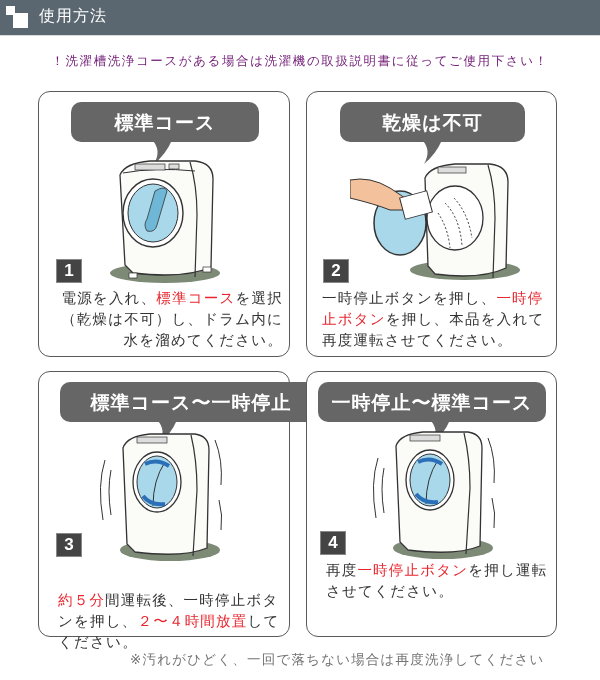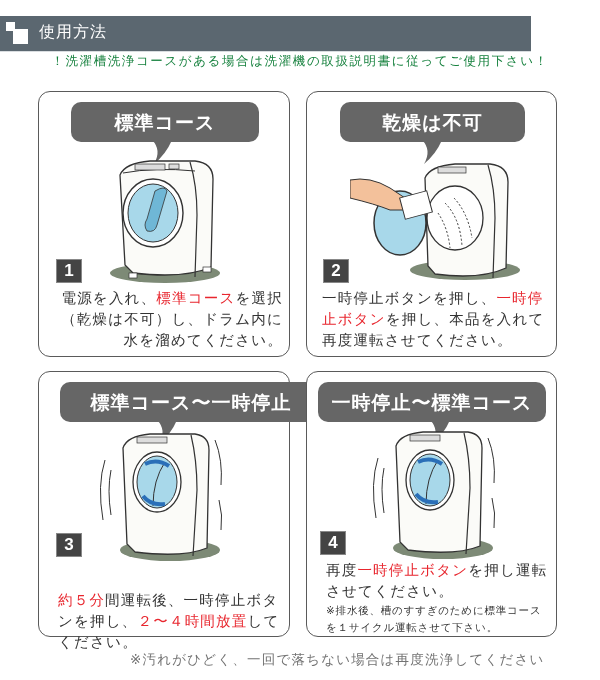--- a/index.html
+++ b/index.html
@@ -1,25 +1,25 @@
 <!DOCTYPE html>
 <html><head>
 <meta charset="utf-8">
 <style>
   html, body { margin:0; padding:0; }
   body { width:600px; height:680px; background:#ffffff; position:relative; overflow:hidden;
          font-family:"DejaVu Sans", "Liberation Sans", sans-serif; }
-  .header { position:absolute; left:0; top:16px; width:531px; height:35px; background:#5b6770;
+  .header { position:absolute; left:0; top:0; width:600px; height:35px; background:#5b6770;
             border-bottom:1px solid #d9dde0; }
   .header .logo { position:absolute; left:6px; top:6px; width:24px; height:24px; }
   .header .logo .sq1 { position:absolute; left:0; top:0; width:9px; height:9px; background:#fff; }
   .header .logo .sq2 { position:absolute; left:7px; top:7px; width:15px; height:15px; background:#fff; }
   .header .title { position:absolute; left:39px; top:6px; font-size:16px; color:#ffffff; letter-spacing:1px; }
   .notice { position:absolute; left:0; top:53px; width:600px; text-align:center; font-size:12.5px;
-            color:#15803d; letter-spacing:1.6px; }
+            color:#701a75; letter-spacing:1.6px; }
   .panel { position:absolute; border:1.5px solid #5a5a5a; border-radius:12px; background:#fff; box-sizing:border-box; }
   .bubble { position:absolute; background:#666666; border-radius:10px; color:#fff; font-weight:bold;
             text-align:center; font-size:19px; line-height:40px; height:40px; letter-spacing:1px; }
   .stepnum { position:absolute; width:24px; height:22px; background:#444; border:1px solid #888; color:#fff;
              font-weight:bold; font-size:17px; line-height:22px; text-align:center; font-family:"Liberation Sans", sans-serif; }
   .desc { position:absolute; font-size:14.5px; color:#333; line-height:21px; letter-spacing:1.2px; }
   .desc .red { color:#e8262e; }
   .note { font-size:10.5px; line-height:17px; letter-spacing:0.8px; color:#333; }
   .footer { position:absolute; left:130px; top:651px; font-size:13.5px; color:#737373; letter-spacing:1.2px; }
   svg { position:absolute; }
@@ -134,16 +134,15 @@
   <path d="M70 32 Q58 50 58 76" fill="none" stroke="#333" stroke-width="1"></path>
   <path d="M50 34 Q62 28 74 36" fill="none" stroke="#2a6fb8" stroke-width="4"></path>
   <path d="M48 66 Q56 76 70 74" fill="none" stroke="#2a6fb8" stroke-width="4"></path>
   <path d="M10 30 Q2 55 8 90 M16 40 Q12 60 16 85" fill="none" stroke="#333" stroke-width="1"></path>
   <path d="M120 10 Q128 30 126 55 M124 70 Q128 85 126 100" fill="none" stroke="#333" stroke-width="1"></path>
 </svg>
 
 <div class="stepnum" style="left:320px;top:531px;">4</div>
 <div class="desc" style="left:326px;top:560px;width:225px;">
   <span>再度</span><span class="red">一時停止ボタン</span><span>を押し運転させてください。</span>
-  <div class="note">※排水後、槽のすすぎのために標準コースを１サイクル運転させて下さい。</div>
 </div>
 
 <div class="footer">※汚れがひどく、一回で落ちない場合は再度洗浄してください</div>
 
 </body></html>

